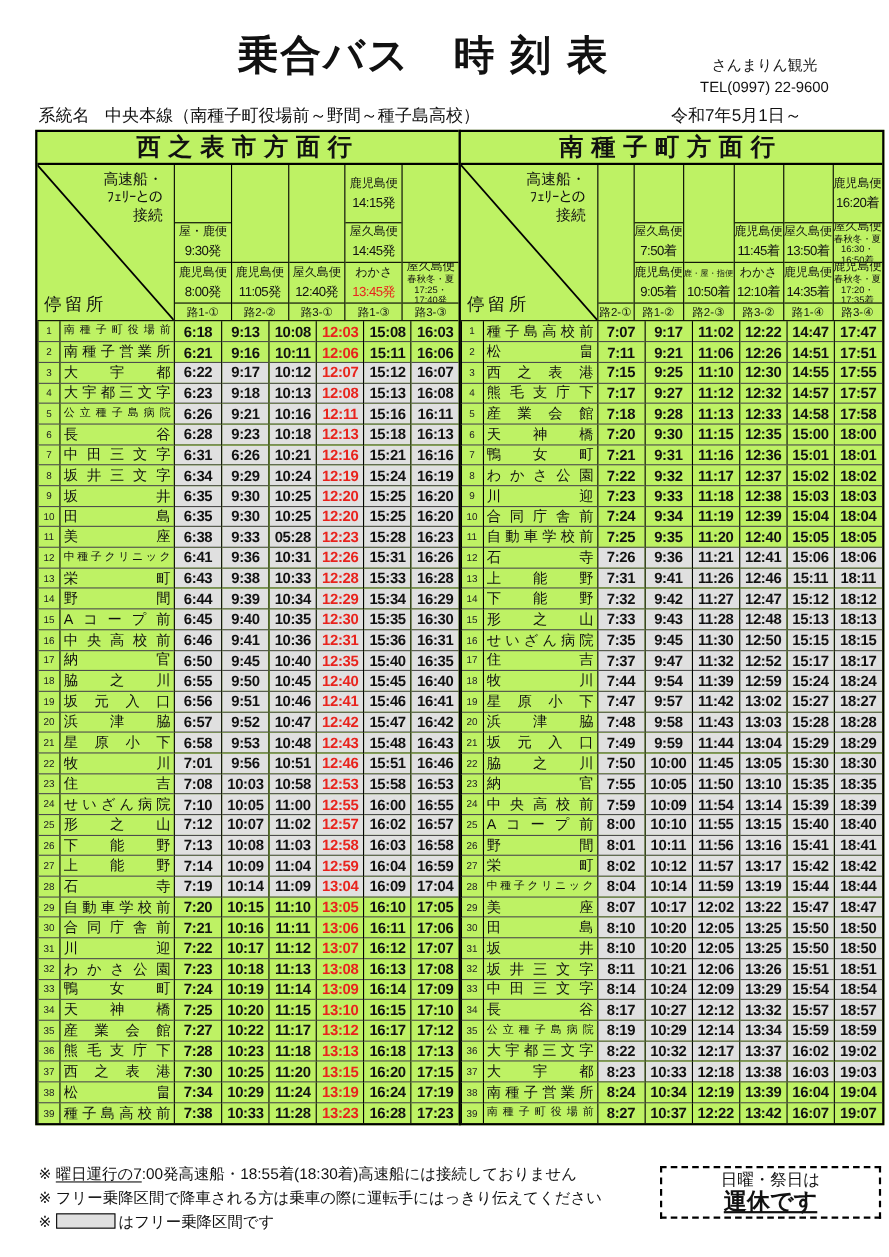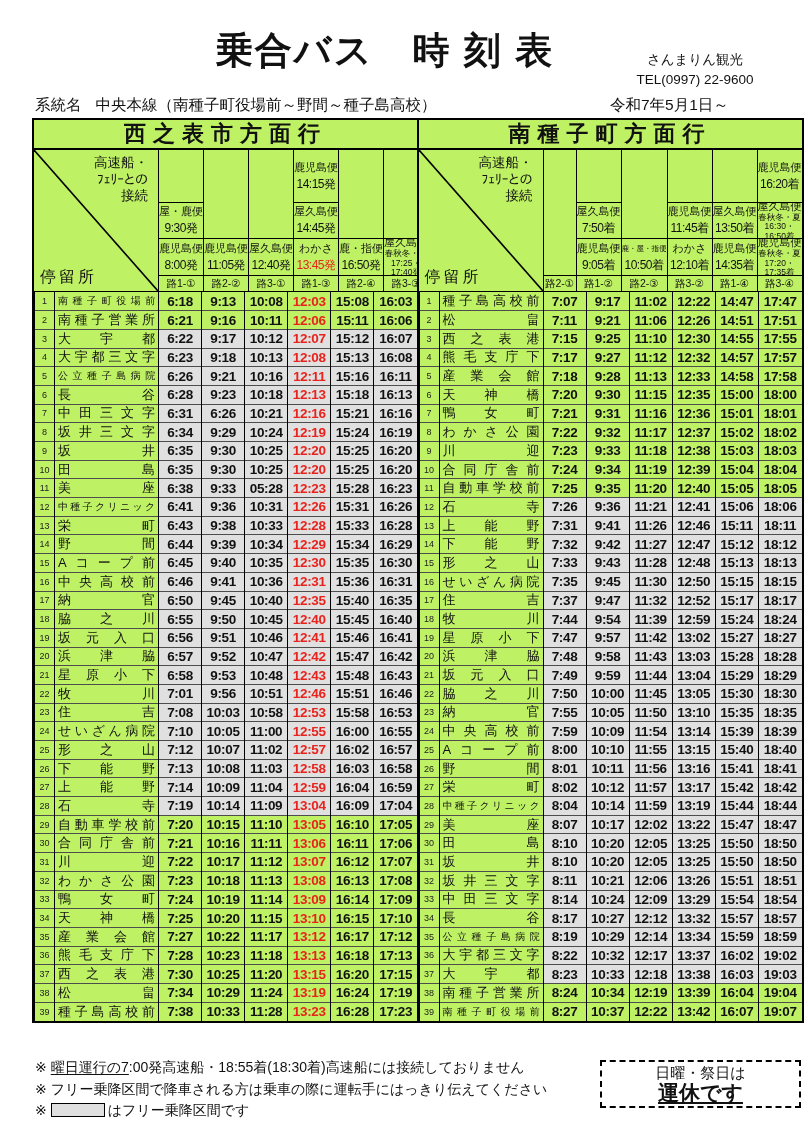--- a/index.html
+++ b/index.html
@@ -134,28 +134,20 @@
           </div>
           <div class="slot bordered" style="height: 37px;">
             <div class="box-label">わかさ</div>
             <div class="box-time red">13:45発</div>
           </div>
           <div class="route-slot">路1-③</div>
         </div>
         <div class="conn-col">
           <div class="slot" style="height: 88px;"></div>
           <div class="slot bordered" style="height: 37px;">
-            <div class="box-label">鹿・指便</div>
-            <div class="box-time">16:50発</div>
-          </div>
-          <div class="route-slot">路2-④</div>
-        </div>
-        <div class="conn-col">
-          <div class="slot" style="height: 88px;"></div>
-          <div class="slot bordered" style="height: 37px;">
             <div class="box-label">屋久島便</div>
             <div class="box-sub">春秋冬・夏</div>
             <div class="box-sub">17:25・</div>
             <div class="box-sub">17:40発</div>
           </div>
           <div class="route-slot">路3-③</div>
         </div>
       </div>
       <table class="body">
         <tbody>

